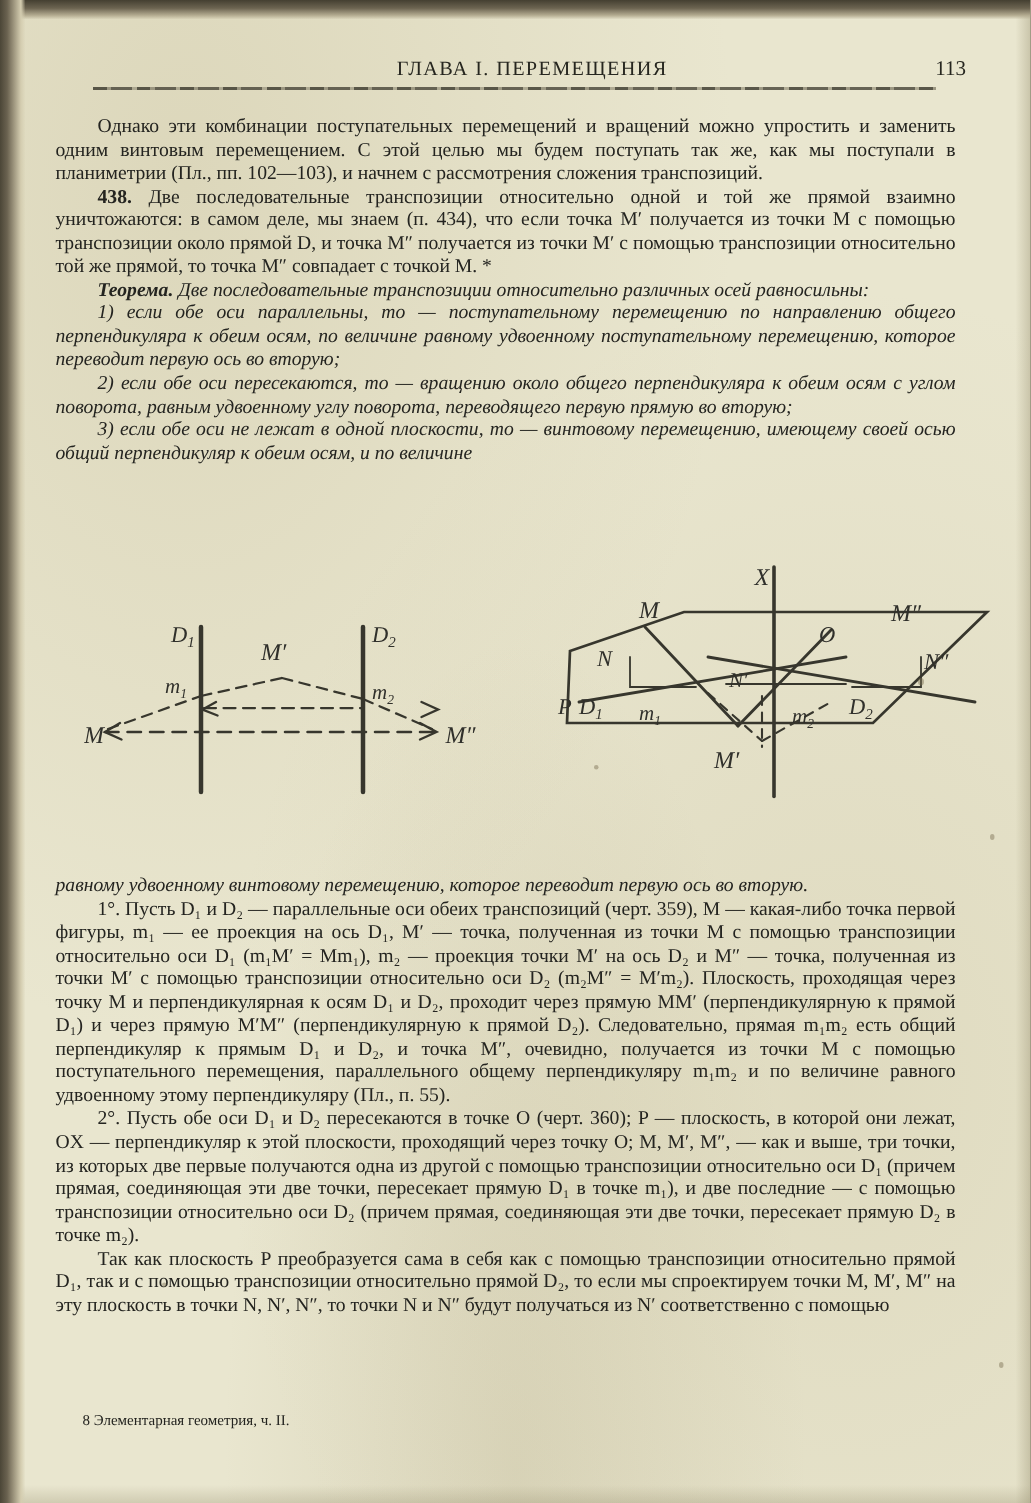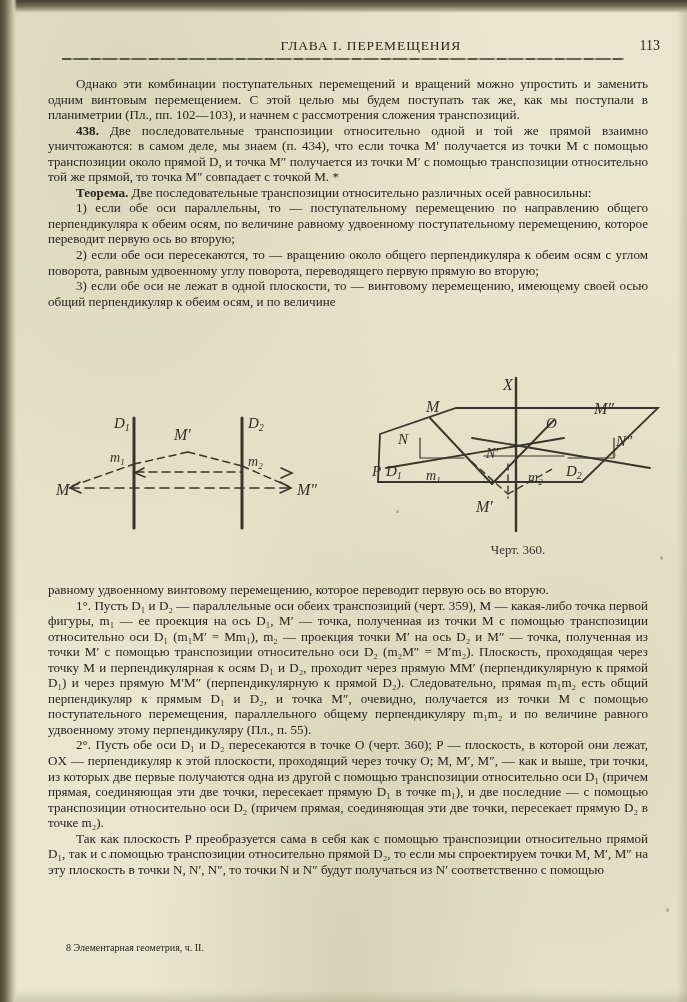--- a/index.html
+++ b/index.html
@@ -48,21 +48,21 @@
   .speck {
     position: absolute;
     background: rgba(120,108,80,0.45);
     border-radius: 50%;
     z-index: 4;
   }
 
   
   .head {
     position: absolute;
-    left: 60px; top: 38px; width: 600px;
+    left: 44px; top: 38px; width: 600px;
     display: flex; align-items: baseline;
   }
   .head-title {
     flex: 1;
     text-align: center;
     font-size: 13.5px;
     letter-spacing: 0.9px;
     font-variant: small-caps;
     text-transform: uppercase;
     color: #26261f;
@@ -77,30 +77,30 @@
     left: 62px; top: 58px; width: 562px; height: 2px;
     background: repeating-linear-gradient(to right,
         #3a382c 0px, #3a382c 9px, #8d8873 9px, #8d8873 12px,
         #4a473a 12px, #4a473a 26px, #a39e87 26px, #a39e87 29px);
     opacity: .82;
   }
 
   
   .col {
     position: absolute;
-    left: 48px;
+    left: 37px;
     width: 600px;
     font-size: 13.1px;
     line-height: 15.55px;
     text-align: justify;
     color: #242420;
   }
   .col p { margin: 0; text-indent: 28px; }
   .col p.noind { text-indent: 0; }
-  .it { }
+  .it { font-style: italic; }
   .bold { font-weight: bold; }
 
   #block-top   { top: 76px; }
   #block-mid   { top: 582px; }
 
   
   .figwrap {
     position: absolute;
   }
   .figcap {
@@ -218,21 +218,20 @@
         <text x="248" y="70" font-size="15">N″</text>
         <text x="118" y="82" font-size="14">N′</text>
         <text x="4" y="100" font-size="15">P</text>
         <text x="18" y="100" font-size="15">D<tspan font-size="10" dy="3">1</tspan></text>
         <text x="58" y="104" font-size="14">m<tspan font-size="9" dy="3">1</tspan></text>
         <text x="160" y="106" font-size="14">m<tspan font-size="9" dy="3">2</tspan></text>
         <text x="198" y="100" font-size="15">D<tspan font-size="10" dy="3">2</tspan></text>
         <text x="108" y="136" font-size="16">M′</text>
       </g>
     </svg>
-    <div class="figcap">Черт. 360.</div>
   </div>
 
   <div class="col" id="block-mid">
     <p class="it noind">равному удвоенному винтовому перемещению, которое переводит первую ось во вторую.</p>
     <p>1°. Пусть D₁ и D₂ — параллельные оси обеих транспозиций (черт. 359), M — какая-либо точка первой фигуры, m₁ — ее проекция на ось D₁, M′ — точка, полученная из точки M с помощью транспозиции относительно оси D₁ (m₁M′ = Mm₁), m₂ — проекция точки M′ на ось D₂ и M″ — точка, полученная из точки M′ с помощью транспозиции относительно оси D₂ (m₂M″ = M′m₂). Плоскость, проходящая через точку M и перпендикулярная к осям D₁ и D₂, проходит через прямую MM′ (перпендикулярную к прямой D₁) и через прямую M′M″ (перпендикулярную к прямой D₂). Следовательно, прямая m₁m₂ есть общий перпендикуляр к прямым D₁ и D₂, и точка M″, очевидно, получается из точки M с помощью поступательного перемещения, параллельного общему перпендикуляру m₁m₂ и по величине равного удвоенному этому перпендикуляру (Пл., п. 55).</p>
     <p>2°. Пусть обе оси D₁ и D₂ пересекаются в точке O (черт. 360); P — плоскость, в которой они лежат, OX — перпендикуляр к этой плоскости, проходящий через точку O; M, M′, M″, — как и выше, три точки, из которых две первые получаются одна из другой с помощью транспозиции относительно оси D₁ (причем прямая, соединяющая эти две точки, пересекает прямую D₁ в точке m₁), и две последние — с помощью транспозиции относительно оси D₂ (причем прямая, соединяющая эти две точки, пересекает прямую D₂ в точке m₂).</p>
     <p>Так как плоскость P преобразуется сама в себя как с помощью транспозиции относительно прямой D₁, так и с помощью транспозиции относительно прямой D₂, то если мы спроектируем точки M, M′, M″ на эту плоскость в точки N, N′, N″, то точки N и N″ будут получаться из N′ соответственно с помощью</p>
   </div>
 
   <div class="col" style="top:940px;font-size:10px;">

